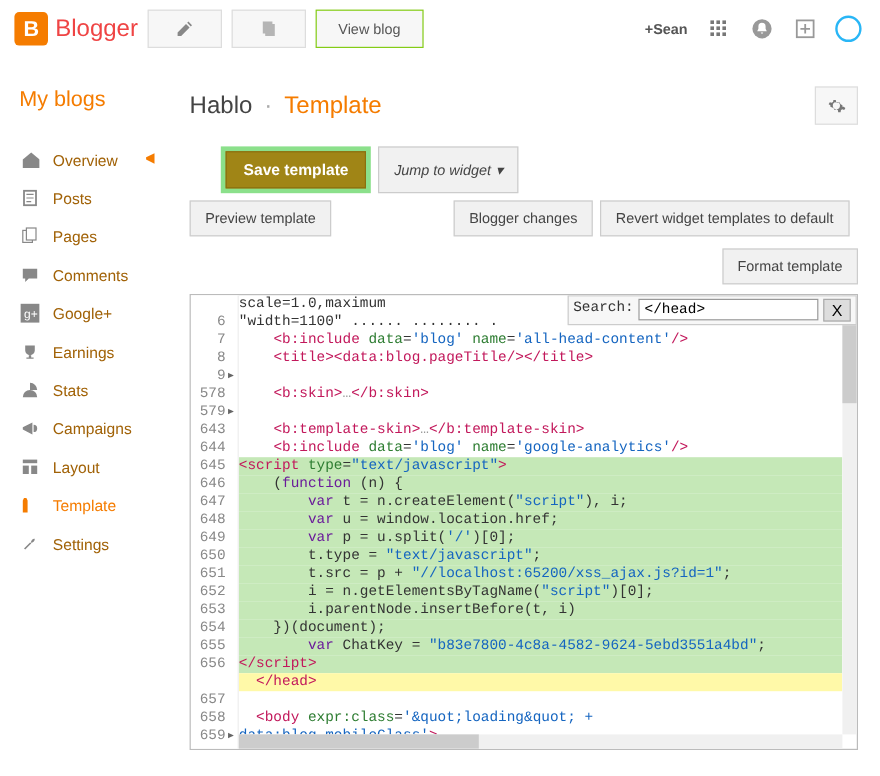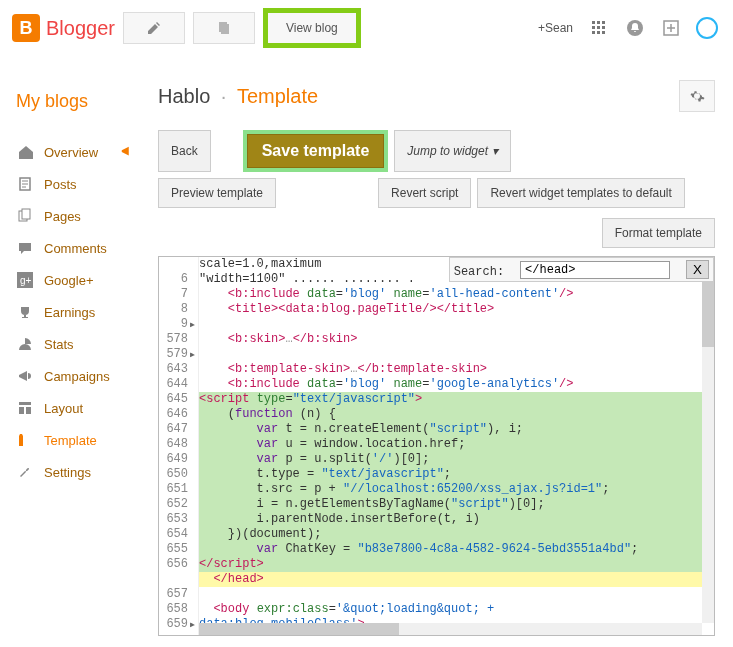--- a/index.html
+++ b/index.html
@@ -1,48 +1,48 @@
 <!DOCTYPE html>
 <html><head>
 <meta charset="utf-8">
 <style>
 * { box-sizing: border-box; margin: 0; padding: 0; }
 body { font-family: Arial, sans-serif; font-size: 13px; color: #333; background: #fff; width: 733px; }
 .topbar { display: flex; align-items: center; padding: 8px 12px; gap: 8px; }
 .logo-box { display: flex; align-items: center; gap: 6px; }
 .logo-icon { width: 28px; height: 28px; background: #f57c00; border-radius: 4px; display: flex; align-items: center; justify-content: center; color: #fff; font-weight: bold; font-size: 18px; }
 .logo-text { font-size: 20px; color: #ef4444; font-weight: 500; }
-.tb-btn { border: 5px solid #84cc16; background: #f7f7f7; padding: 8px 18px; cursor: pointer; color: #555; font-size: 12px; }
+.tb-btn { border: 1px solid #84cc16; background: #f7f7f7; padding: 8px 18px; cursor: pointer; color: #555; font-size: 12px; }
 .tb-icon-btn { border: 1px solid #ddd; background: #f7f7f7; width: 62px; height: 32px; display: flex; align-items: center; justify-content: center; cursor: pointer; }
 .spacer { flex: 1; }
-.user { color: #555; font-size: 12px; margin-right: 4px; }
+.user { color: #555; font-size: 12px; margin-right: 4px; font-weight: bold; }
 .top-icon { width: 28px; height: 28px; display: flex; align-items: center; justify-content: center; color: #888; cursor: pointer; }
 .circle-icon { width: 22px; height: 22px; border: 2px solid #29b6f6; border-radius: 50%; }
 .main { display: flex; }
 .sidebar { width: 150px; padding: 12px; }
-.myblogs { color: #f57c00; font-size: 18px; margin: 23px 0 24px 4px; }
+.myblogs { color: #f57c00; font-size: 18px; margin: 12px 0 24px 4px; }
 .newpost { background: #f57c00; color: #fff; border: none; padding: 8px 14px; font-size: 12px; cursor: pointer; margin-bottom: 16px; }
 .nav-item { display: flex; align-items: center; gap: 10px; padding: 7px 4px; color: #a16207; cursor: pointer; }
 .nav-item.active { color: #f57c00; }
 .nav-icon { width: 18px; height: 18px; display: flex; align-items: center; justify-content: center; }
 .content { flex: 1; padding: 12px 18px 12px 8px; }
 .breadcrumb { display: flex; align-items: center; gap: 10px; font-size: 20px; margin: 12px 0 18px; }
 .bc-blog { color: #444; }
 .bc-sep { color: #aaa; }
 .bc-page { color: #f57c00; }
 .gear-btn { margin-left: auto; border: 1px solid #ddd; background: #f7f7f7; width: 36px; height: 32px; display: flex; align-items: center; justify-content: center; cursor: pointer; }
 .toolbar { display: flex; flex-wrap: wrap; gap: 6px; margin-bottom: 6px; }
 .btn { border: 1px solid #ccc; background: #f1f1f1; padding: 7px 12px; font-size: 12px; color: #444; cursor: pointer; }
 .btn-save-wrap { background: #8be08b; padding: 4px; display: inline-block; }
-.btn-save { background: #a08516; color: #fff; border: 1px solid #8a6f0f; padding: 7px 14px; font-size: 16px; font-weight: bold; cursor: pointer; }
+.btn-save { background: #a08516; color: #fff; border: 1px solid #8a6f0f; padding: 7px 14px; font-size: 13px; font-weight: bold; cursor: pointer; }
 .dropdown { display: flex; align-items: center; gap: 4px; font-style: italic; }
 .toolbar2 { display: flex; gap: 6px; margin-bottom: 10px; }
 .toolbar3 { display: flex; justify-content: flex-end; margin-bottom: 8px; }
 .editor { border: 1px solid #bbb; position: relative; font-family: "Courier New", monospace; font-size: 12px; height: 380px; overflow: hidden; }
-.search-bar { position: absolute; top: 0; right: 0; background: #f7f7f7; border: 1px solid #ccc; display: flex; align-items: flex-end; padding: 2px 4px; gap: 16px; z-index: 2; }
+.search-bar { position: absolute; top: 0; right: 0; background: #f7f7f7; border: 1px solid #ccc; display: flex; align-items: flex-start; padding: 2px 4px; gap: 4px; z-index: 2; }
 .search-bar input { border: 1px solid #999; padding: 1px 4px; font-family: "Courier New", monospace; font-size: 12px; width: 150px; }
 .search-close { background: #ddd; border: 1px solid #aaa; padding: 1px 6px; cursor: pointer; font-family: Arial; }
 .gutter { position: absolute; left: 0; top: 0; bottom: 0; width: 40px; background: #fff; text-align: right; padding-right: 10px; color: #888; border-right: 1px solid #eee; }
 .codearea { position: absolute; left: 40px; right: 12px; top: 0; bottom: 12px; overflow: hidden; }
 .ln { height: 15px; line-height: 15px; }
 .code-line { height: 15px; line-height: 15px; white-space: pre; }
 .hl-block { background: #c5e8b7; }
 .hl-line { background: #fff9a8; }
 .c-red { color: #c2185b; }
 .c-green { color: #2e7d32; }
@@ -216,34 +216,33 @@
       <span class="bc-sep">·</span>
       <span class="bc-page">Template</span>
       <div class="gear-btn">
           <svg width="16" height="16" viewBox="0 0 16 16">
             <path fill="#777" d="M8 5a3 3 0 100 6 3 3 0 000-6zM14 9l1.5.9-1 1.7-1.7-.5a5 5 0 01-1 .6l-.3 1.8h-2l-.3-1.8a5 5 0 01-1-.6l-1.7.5-1-1.7L3 9a5 5 0 010-1.2L1.5 6.9l1-1.7 1.7.5a5 5 0 011-.6L5.5 3.3h2l.3 1.8a5 5 0 011 .6l1.7-.5 1 1.7L13 7.8a5 5 0 010 1.2z"></path>
           </svg>
         </div>
     </div>
 
     <div class="toolbar">
-      <button class="btn">Back</button>
       <span style="width:20px"></span>
       <span class="btn-save-wrap">
         <button class="btn-save">Save template</button>
       </span>
       <button class="btn dropdown">
           <span>Jump to widget</span> 
           <span>▾</span>
         </button>
     </div>
     <div class="toolbar2">
       <button class="btn">Preview template</button>
       <span style="width:90px"></span>
-      <button class="btn">Revert script</button>
+      <button class="btn">Blogger changes</button>
       <button class="btn">Revert widget templates to default</button>
     </div>
     <div class="toolbar3">
       <button class="btn">Format template</button>
     </div>
 
     <div class="editor">
       <div class="search-bar">
         <span>Search:</span>
         <input value="&lt;/head&gt;" style="">

